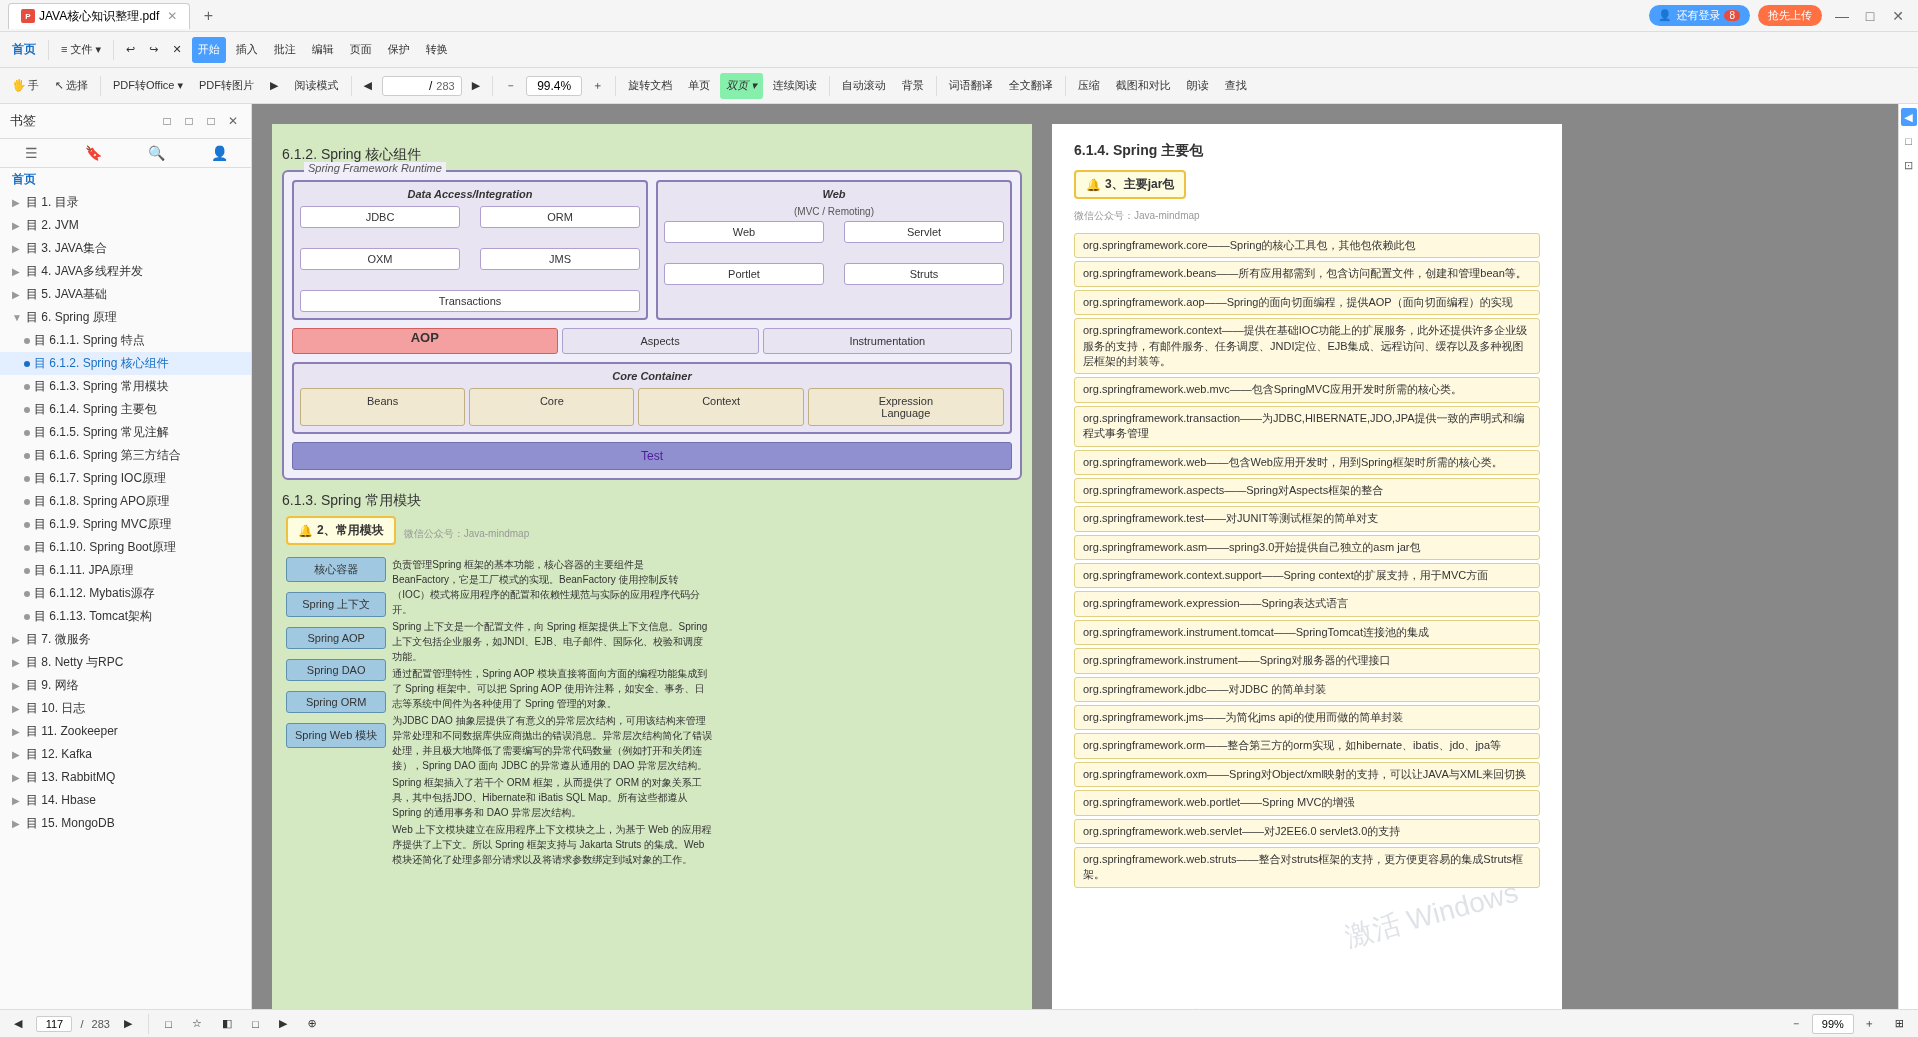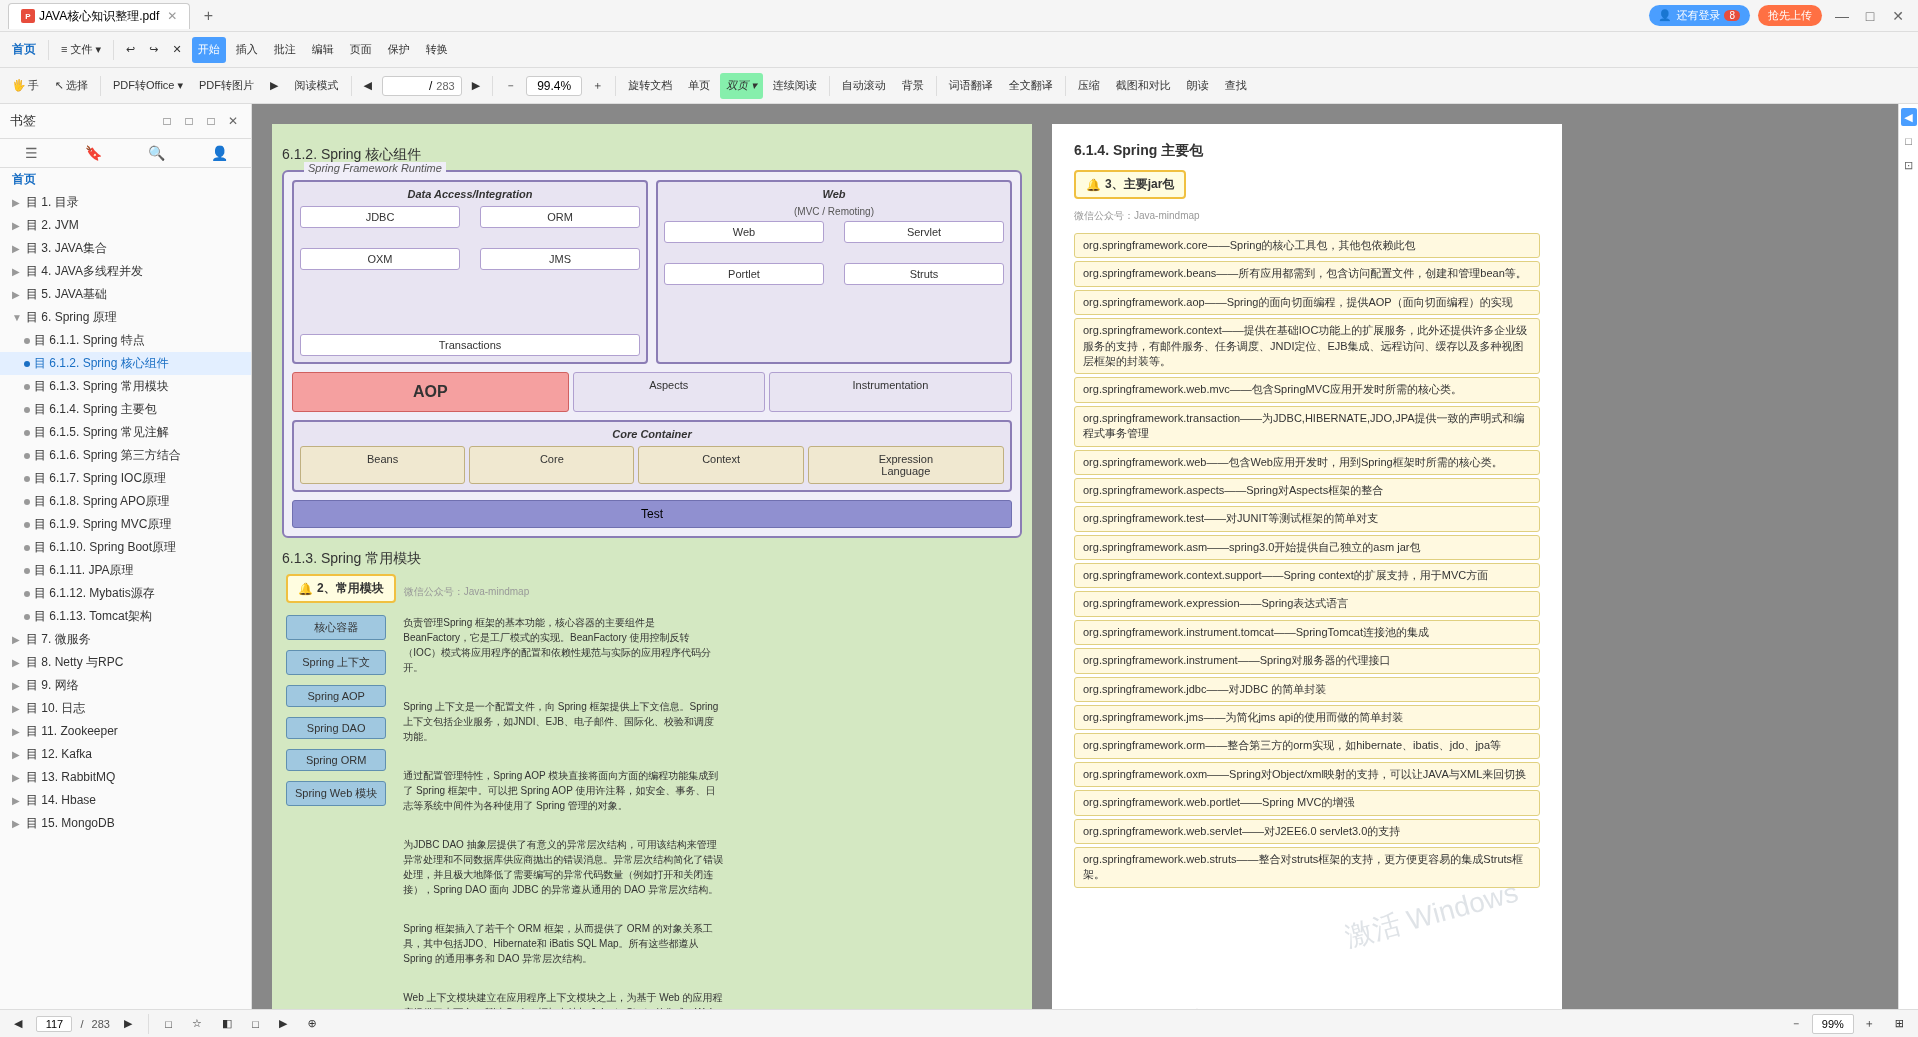--- a/index.html
+++ b/index.html
@@ -74,35 +74,35 @@
 
     .framework-box { border: 2px solid #8b7db5; border-radius: 6px; padding: 8px; background: #f0eef8; position: relative; }
     .framework-label { position: absolute; top: -10px; left: 20px; background: #f0eef8; padding: 0 4px; font-size: 11px; color: #555; font-style: italic; }
 
     .top-section { display: flex; gap: 8px; margin-bottom: 8px; }
     .data-access-box { flex: 1; border: 2px solid #8b7db5; border-radius: 4px; padding: 6px; background: #e8e4f2; }
     .web-box { flex: 1; border: 2px solid #8b7db5; border-radius: 4px; padding: 6px; background: #e8e4f2; }
     .box-title { font-size: 11px; font-style: italic; font-weight: bold; text-align: center; margin-bottom: 6px; color: #333; }
     .box-subtitle { font-size: 10px; text-align: center; color: #555; margin-bottom: 4px; }
     .btn-grid { display: grid; grid-template-columns: 1fr 1fr; gap: 20px; }
-    .btn-full { grid-column: 1 / -1; margin-top: 44px; }
+    .btn-full { grid-column: 1 / -1; }
     .comp-btn { background: #fff; border: 1px solid #b0a0d0; border-radius: 3px; padding: 4px 8px; text-align: center; font-size: 11px; color: #333; cursor: pointer; }
 
     .aop-row { display: flex; gap: 4px; margin-bottom: 8px; }
-    .aop-btn { flex: 1; background: #f5a0a0; border: 1px solid #d06060; border-radius: 3px; padding: 10px; text-align: center; font-size: 16px; font-weight: bold; color: #333; cursor: pointer; }
+    .aop-btn { flex: 1; background: #f5a0a0; border: 1px solid #d06060; border-radius: 3px; padding: 1px; text-align: center; font-size: 13px; font-weight: bold; color: #333; cursor: pointer; }
     .aspects-btn { flex: 0.7; background: #e8e4f2; border: 1px solid #b0a0d0; border-radius: 3px; padding: 6px; text-align: center; font-size: 11px; color: #333; cursor: pointer; }
     .instr-btn { flex: 0.9; background: #e8e4f2; border: 1px solid #b0a0d0; border-radius: 3px; padding: 6px; text-align: center; font-size: 11px; color: #333; cursor: pointer; }
 
     .core-container-box { border: 2px solid #8b7db5; border-radius: 4px; padding: 6px; background: #e8e4f2; margin-bottom: 8px; }
     .core-title { font-size: 11px; font-style: italic; font-weight: bold; text-align: center; margin-bottom: 6px; color: #333; }
     .core-btn-row { display: flex; gap: 4px; }
     .core-btn { flex: 1; background: #f0e8d0; border: 1px solid #c0b080; border-radius: 3px; padding: 6px 4px; text-align: center; font-size: 11px; color: #333; cursor: pointer; }
     .expr-btn { flex: 1.2; background: #f0e8d0; border: 1px solid #c0b080; border-radius: 3px; padding: 6px 4px; text-align: center; font-size: 11px; color: #333; cursor: pointer; }
 
-    .test-btn { background: #9090d0; border: 1px solid #7070b0; border-radius: 3px; padding: 6px; text-align: center; font-size: 12px; color: #000000; cursor: pointer; width: 100%; }
+    .test-btn { background: #9090d0; border: 1px solid #7070b0; border-radius: 3px; padding: 6px; text-align: center; font-size: 12px; color: #4c1d95; cursor: pointer; width: 100%; }
 
     .section-title { font-size: 14px; margin: 12px 0 6px 0; text-align: left; color: #333; }
 
     
     .right-content { padding: 8px 12px; }
     .right-section-title { font-size: 14px; font-weight: bold; margin-bottom: 10px; color: #333; }
 
     .jar-badge { display: inline-flex; align-items: center; gap: 4px; background: #fffde0; border: 2px solid #f0c040; border-radius: 4px; padding: 4px 10px; font-size: 12px; font-weight: bold; color: #333; margin-bottom: 6px; }
     .jar-sub { font-size: 10px; color: #999; margin-bottom: 10px; }
 
@@ -422,21 +422,21 @@
 
               <div style="display:flex;flex-direction:column;gap:10px;min-width:80px;">
                 <div class="module-box">核心容器</div>
                 <div class="module-box">Spring 上下文</div>
                 <div class="module-box">Spring AOP</div>
                 <div class="module-box">Spring DAO</div>
                 <div class="module-box">Spring ORM</div>
                 <div class="module-box">Spring Web 模块</div>
               </div>
 
-              <div style="display:flex;flex-direction:column;gap:24px;flex:1;margin-left:11px;">
+              <div style="display:flex;flex-direction:column;gap:2px;flex:1;">
                 <div class="module-desc">负责管理Spring 框架的基本功能，核心容器的主要组件是 BeanFactory，它是工厂模式的实现。BeanFactory 使用控制反转（IOC）模式将应用程序的配置和依赖性规范与实际的应用程序代码分开。</div>
                 <div class="module-desc">Spring 上下文是一个配置文件，向 Spring 框架提供上下文信息。Spring 上下文包括企业服务，如JNDI、EJB、电子邮件、国际化、校验和调度功能。</div>
                 <div class="module-desc">通过配置管理特性，Spring AOP 模块直接将面向方面的编程功能集成到了 Spring 框架中。可以把 Spring AOP 使用许注释，如安全、事务、日志等系统中间件为各种使用了 Spring 管理的对象。</div>
                 <div class="module-desc">为JDBC DAO 抽象层提供了有意义的异常层次结构，可用该结构来管理异常处理和不同数据库供应商抛出的错误消息。异常层次结构简化了错误处理，并且极大地降低了需要编写的异常代码数量（例如打开和关闭连接），Spring DAO 面向 JDBC 的异常遵从通用的 DAO 异常层次结构。</div>
                 <div class="module-desc">Spring 框架插入了若干个 ORM 框架，从而提供了 ORM 的对象关系工具，其中包括JDO、Hibernate和 iBatis SQL Map。所有这些都遵从 Spring 的通用事务和 DAO 异常层次结构。</div>
                 <div class="module-desc">Web 上下文模块建立在应用程序上下文模块之上，为基于 Web 的应用程序提供了上下文。所以 Spring 框架支持与 Jakarta Struts 的集成。Web 模块还简化了处理多部分请求以及将请求参数绑定到域对象的工作。</div>
               </div>
             </div>
           </div>
         </div>

